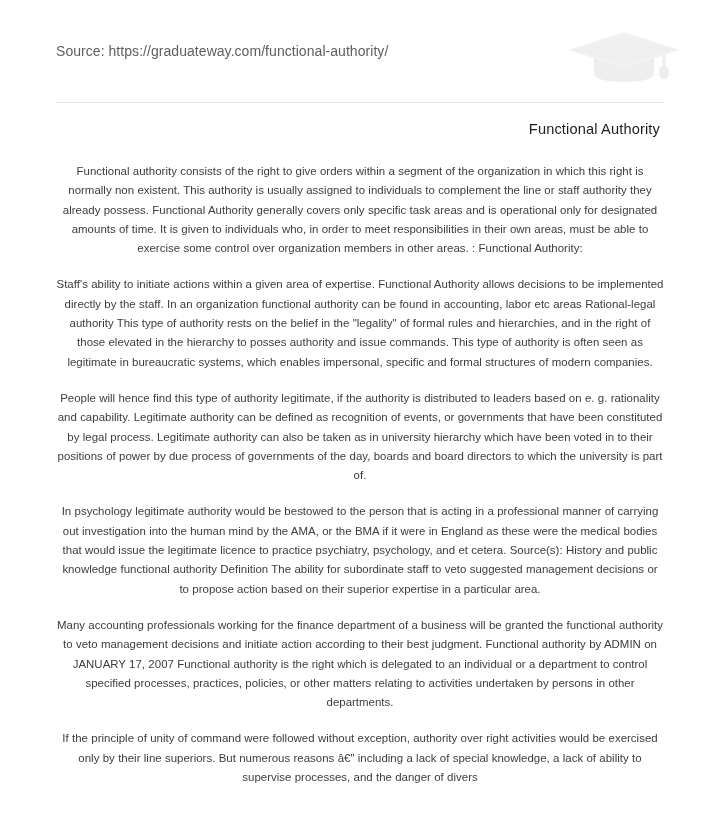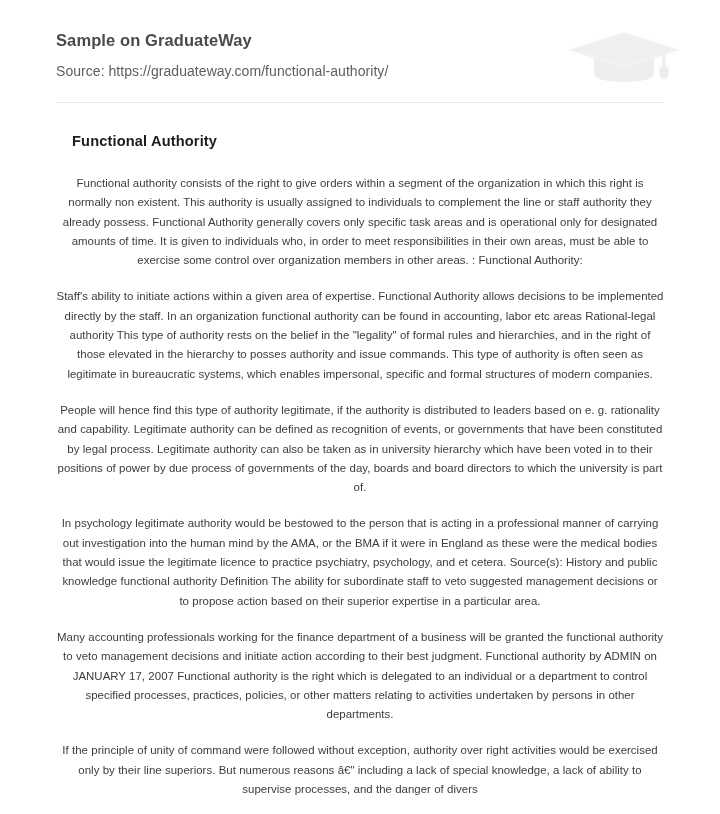--- a/index.html
+++ b/index.html
@@ -75,25 +75,25 @@
     background: #e6e6e6;
   }
 
   
   .doc-body {
     padding: 0 56px;
     box-sizing: border-box;
   }
 
   .doc-title {
-    text-align: left;
+    text-align: right;
     font-size: 14.6px;
-    font-weight: 700;
+    font-weight: 400;
     color: #1d1d1d;
-    margin: 16px;
+    margin: 4px;
     padding-top: 45px;
     letter-spacing: 0.15px;
   }
 
   .paragraphs {
     margin-top: 25px;
   }
 
   .para {
     font-size: 11.45px;
@@ -108,21 +108,20 @@
   .para:last-child {
     margin-bottom: 0;
   }
 </style>
 </head>
 <body>
 
 <div class="page">
 
   <div class="doc-header">
-    <div class="site-title">Sample on GraduateWay</div>
     <div class="source-line">Source: https://graduateway.com/functional-authority/</div>
 
     <div class="logo-wrap">
       <svg viewBox="0 0 120 62" xmlns="http://www.w3.org/2000/svg" aria-hidden="true">
 
         <path d="M30 27 L30 47 Q30 53 45 55 Q60 57 75 55 Q90 53 90 47 L90 27 Z" fill="#eeeeee"></path>
 
         <path d="M60 6 L116 24 L60 42 L4 24 Z" fill="#f2f2f2"></path>
         <path d="M60 9 L110 24 L60 39 L10 24 Z" fill="#efefef"></path>
 

